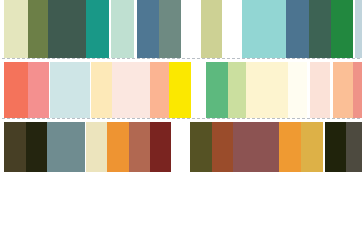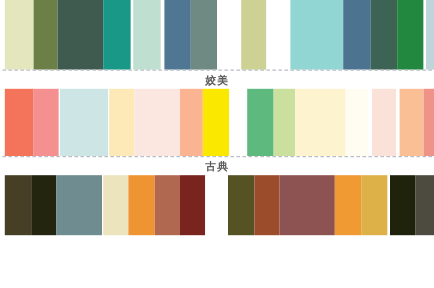--- a/index.html
+++ b/index.html
@@ -113,21 +113,20 @@
         <div class="group">
           <div class="swatch" title="#c0d4dc" style="background: rgb(192, 212, 220); width: 17px;"></div>
         </div>
       </div>
   </div>
 
   <div class="divider-wrap">
     <div class="divider"></div>
   </div>
 
-  <div class="label-row">姣美</div>
 
   <div class="palette-section">
     <div class="strip" style="height: 56px;">
         <div class="group">
           <div class="swatch" title="#f4735b" style="background: rgb(244, 115, 91); width: 24px;"></div>
           <div class="swatch" title="#f4908f" style="background: rgb(244, 144, 143); width: 21px;"></div>
         </div>
         <div class="gap" style="width: 1px;"></div>
         <div class="group">
           <div class="swatch" title="#cee5e6" style="background: rgb(206, 229, 230); width: 40px;"></div>
@@ -155,21 +154,20 @@
           <div class="swatch" title="#fbbf96" style="background: rgb(251, 191, 150); width: 20px;"></div>
           <div class="swatch" title="#ef9388" style="background: rgb(239, 147, 136); width: 20px;"></div>
         </div>
       </div>
   </div>
 
   <div class="divider-wrap">
     <div class="divider"></div>
   </div>
 
-  <div class="label-row">古典</div>
 
   <div class="palette-section">
     <div class="strip" style="height: 50px;">
         <div class="group">
           <div class="swatch" title="#473f25" style="background: rgb(71, 63, 37); width: 22px;"></div>
           <div class="swatch" title="#24250f" style="background: rgb(36, 37, 15); width: 21px;"></div>
           <div class="swatch" title="#6f8c90" style="background: rgb(111, 140, 144); width: 38px;"></div>
         </div>
         <div class="gap" style="width: 1px;"></div>
         <div class="group">

